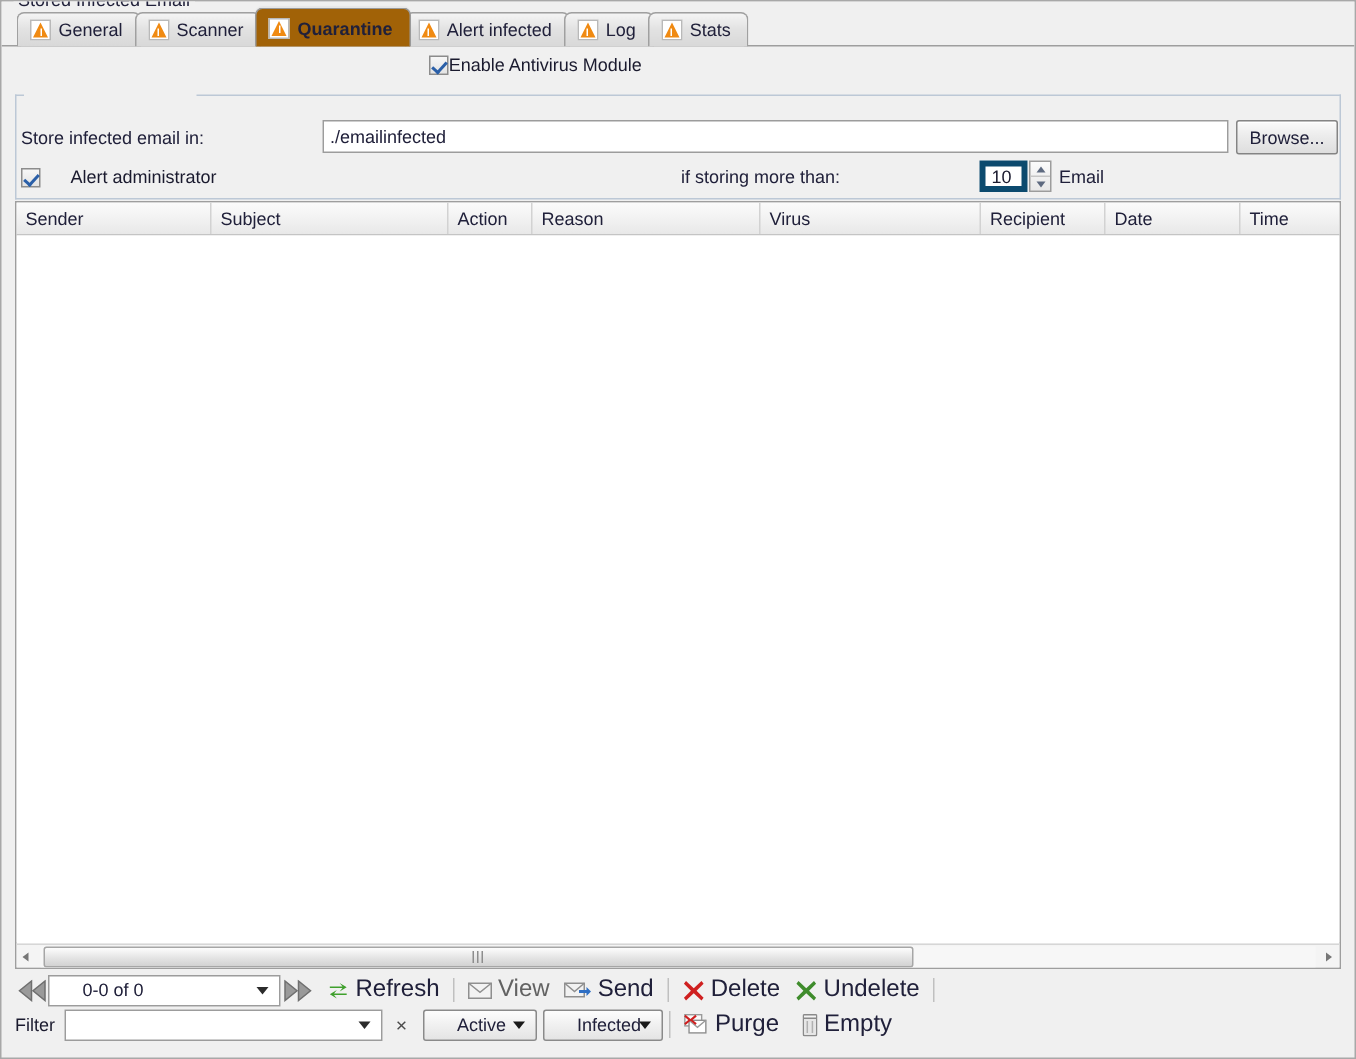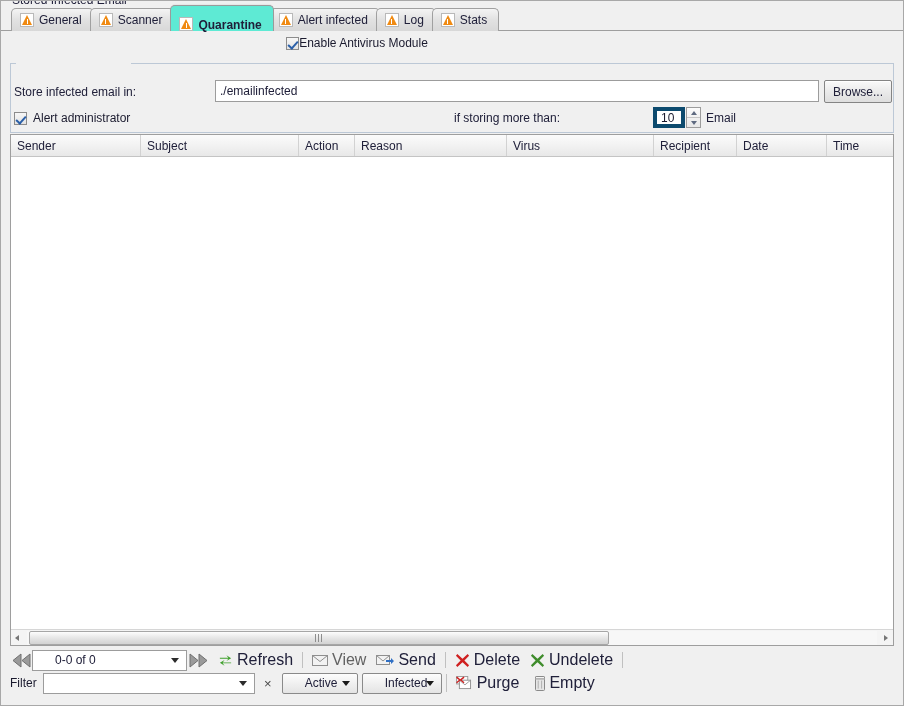--- a/index.html
+++ b/index.html
@@ -49,27 +49,26 @@
     border-bottom: none;
     border-radius: 5px 5px 0 0;
     box-sizing: border-box;
     font-size: 12px;
     color: #20203a;
     white-space: nowrap;
     cursor: default;
     z-index: 1;
   }
   .tab.active {
-    background: #5eead4;
+    background: #a16207;
     border-color: #9a9a9a;
     font-weight: bold;
     height: 26px;
     z-index: 5;
     box-shadow: 0 -1px 1px rgba(0,0,0,0.04);
-    align-items: flex-end;
   }
   .tab-label { line-height: 1; }
 
   
   .ico-tri {
     position: relative;
     width: 14px; height: 14px;
     flex: 0 0 14px;
     background: #ffffff;
     border: 1px solid #b9b9b9;
@@ -459,21 +458,21 @@
 
   <div class="group"></div>
   <div class="group-title">Stored Infected Email</div>
 
   <div class="lbl" style="left:13px; top:84px;">Store infected email in:</div>
 
   <div class="txtbox" style="left:214px; top:79px; width:604px; height:22px;">./emailinfected</div>
 
   <div class="btn" style="left:823px; top:79px; width:68px; height:23px;">Browse...</div>
 
-  <div style="position:absolute; left:13px; top:110px; display:flex; align-items:center; gap:6px;">
+  <div style="position:absolute; left:13px; top:110px; display:flex; align-items:center; gap:20px;">
     <span class="cb checked"></span>
     <span>Alert administrator</span>
   </div>
 
   <div class="lbl" style="left:453px; top:110px;">if storing more than:</div>
 
   <div class="spin-wrap">
     <div class="spin-field">10</div>
     <div class="spin-btns">
       <div class="spin-btn up"></div>

